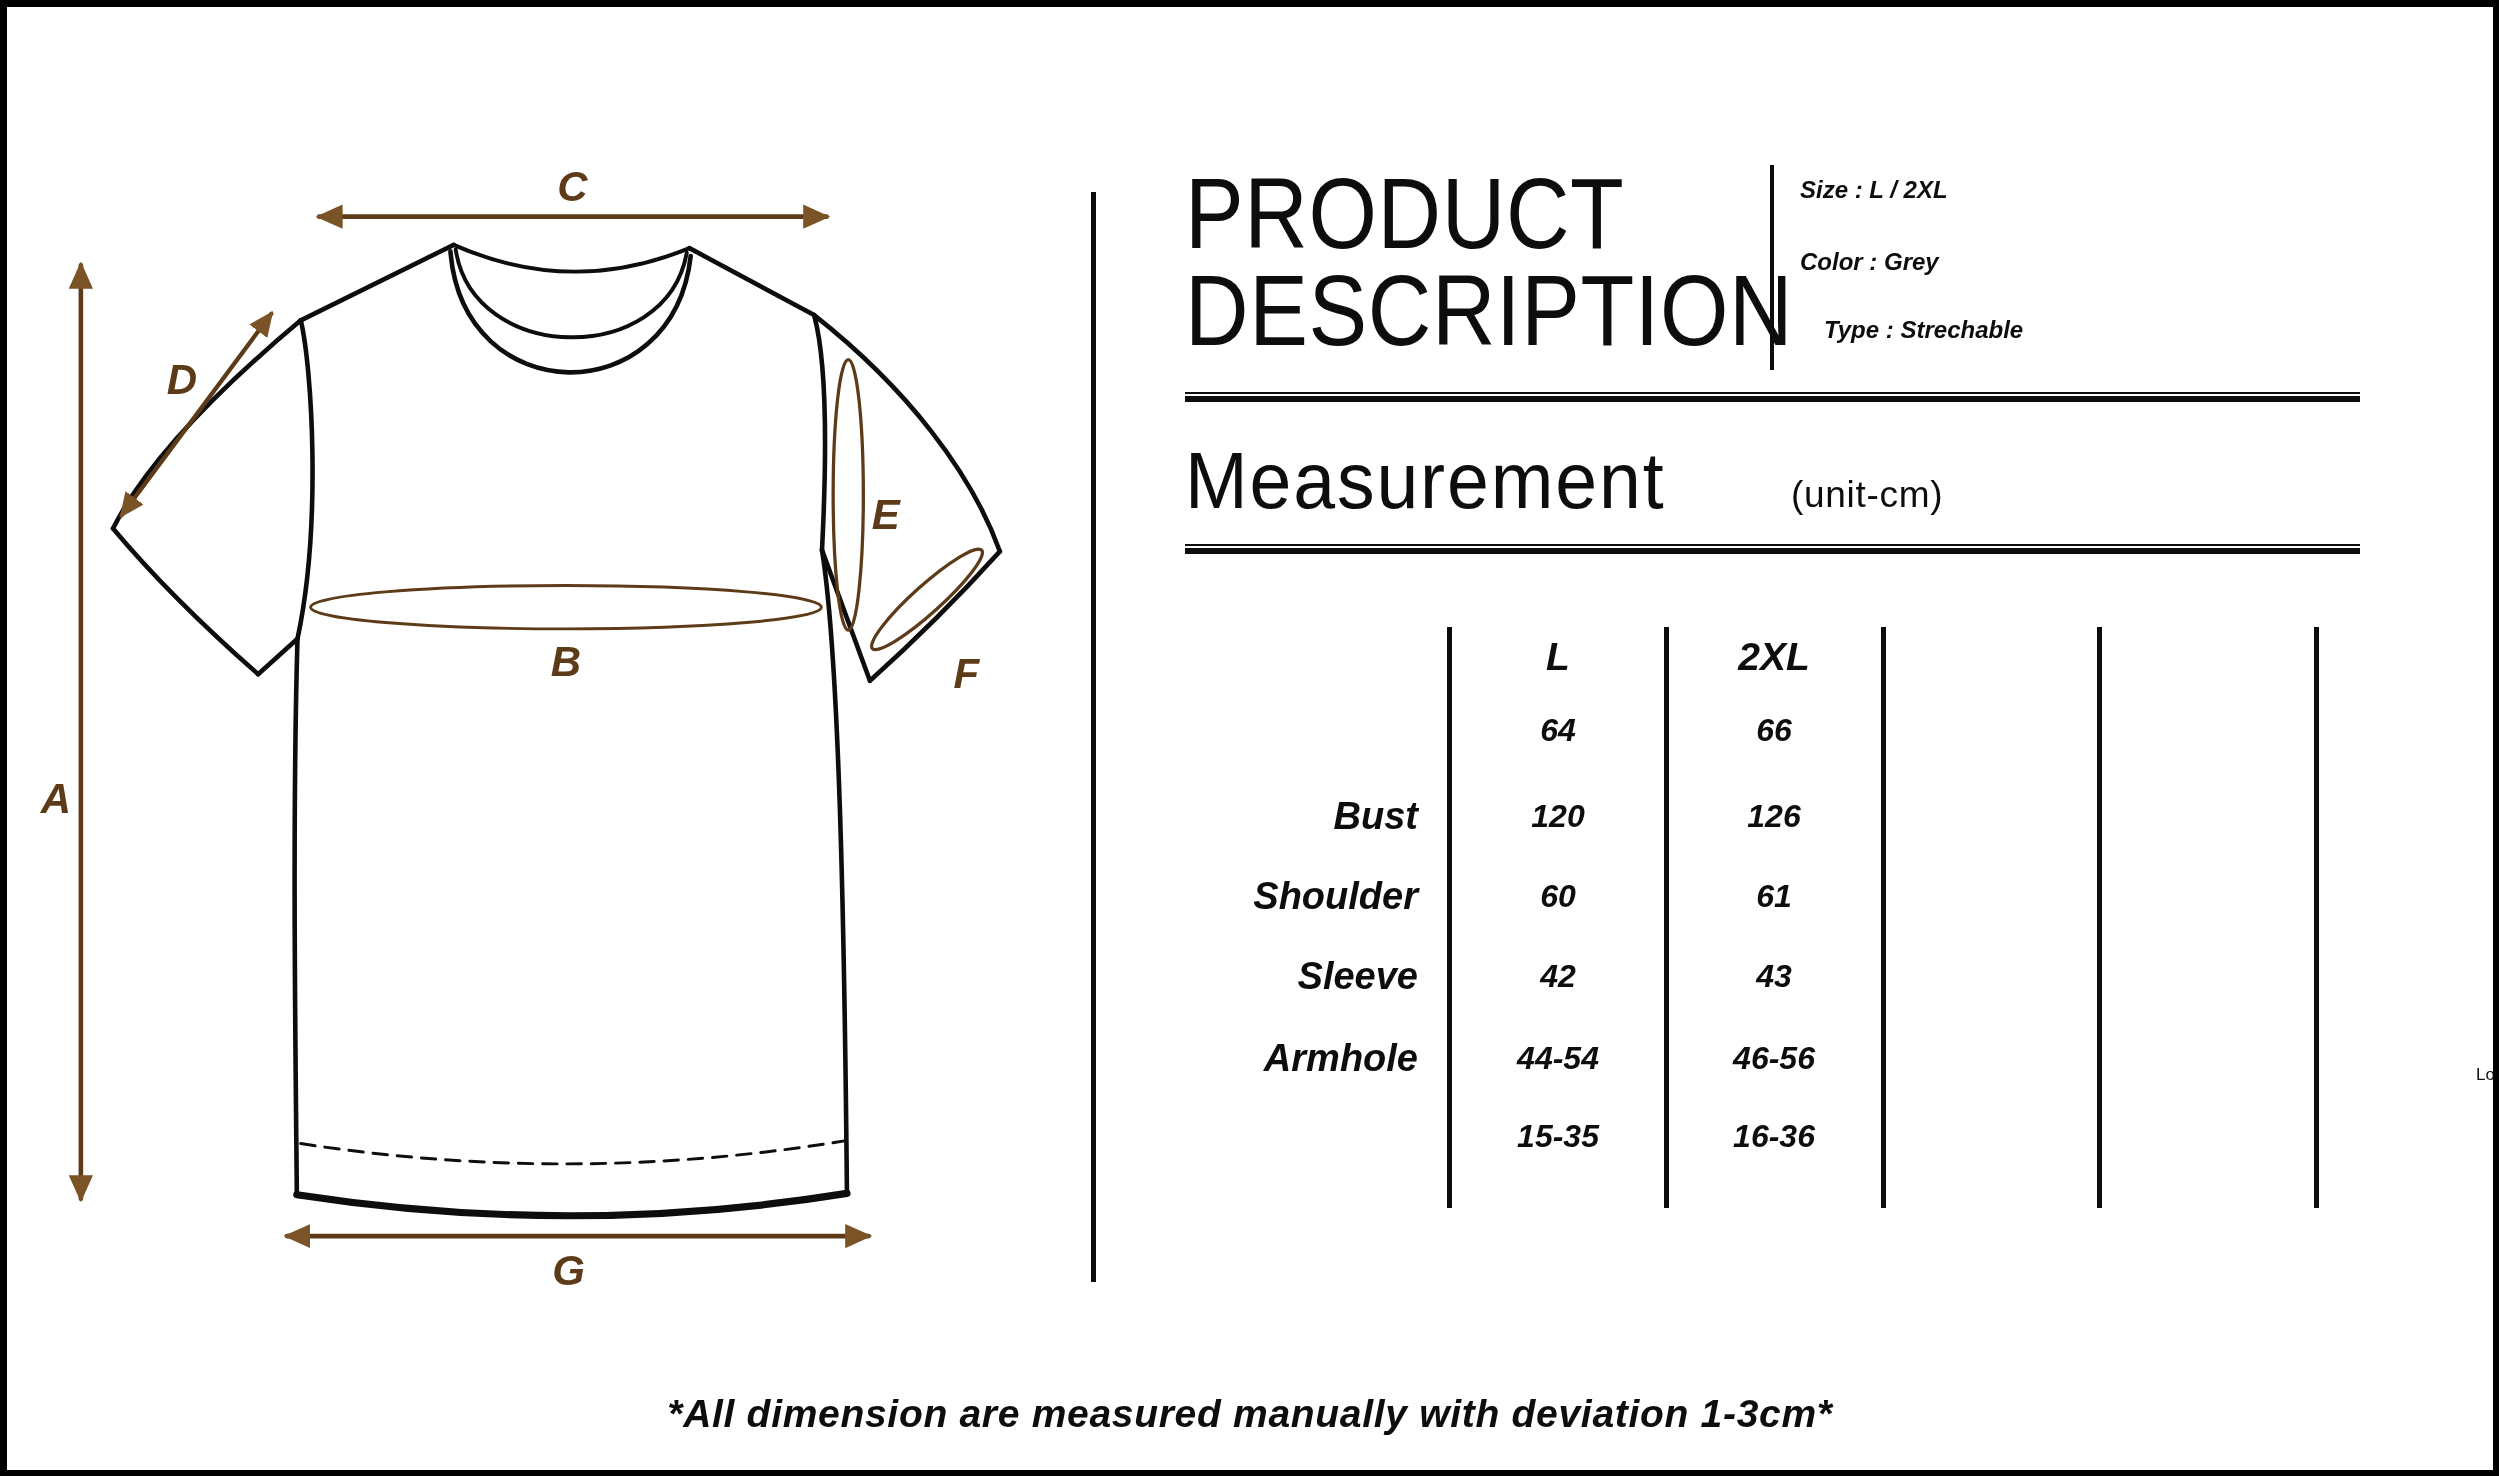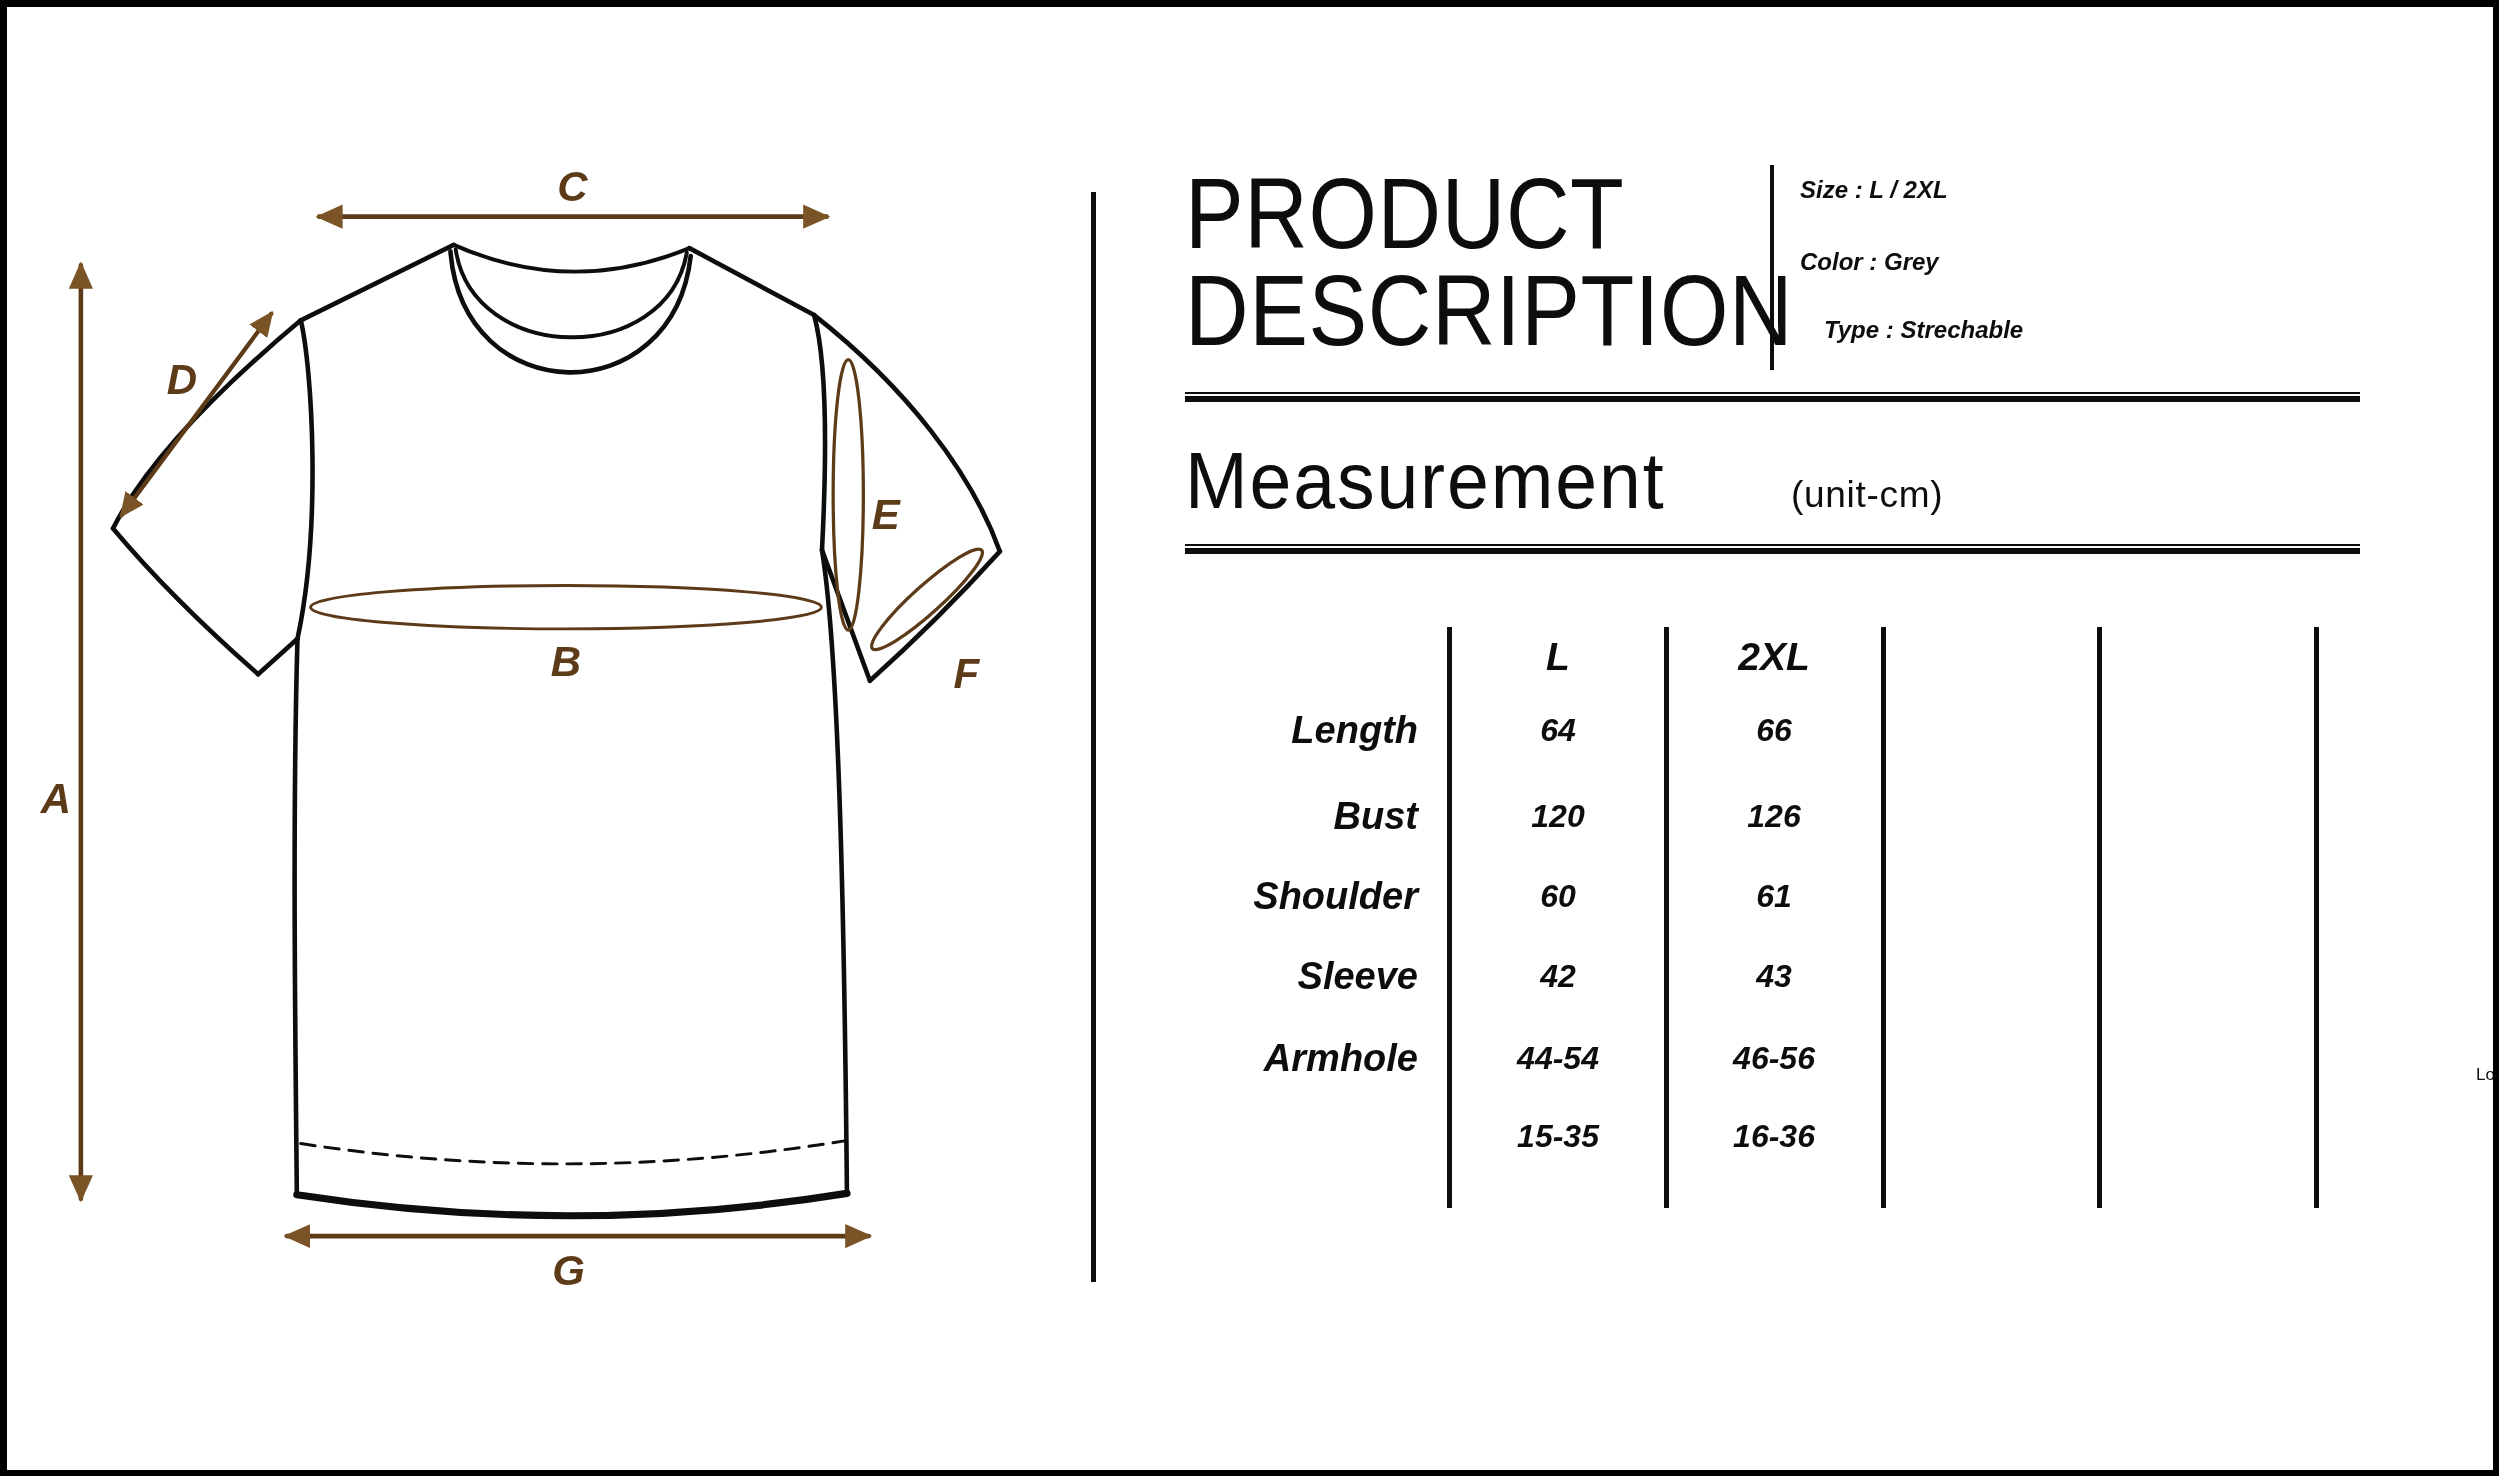--- a/index.html
+++ b/index.html
@@ -142,21 +142,20 @@
     <div class="vline vl3"></div>
     <div class="vline vl4"></div>
     <div class="vline vl5"></div>
 
     <div class="trow thead-row">
       <span class="tv c1">L</span>
       <span class="tv c2">2XL</span>
     </div>
 
     <div class="trow row0">
-      <span class="tlabel">Length</span>
       <span class="tv c1">64</span>
       <span class="tv c2">66</span>
     </div>
     <div class="trow row1">
       <span class="tlabel">Bust</span>
       <span class="tv c1">120</span>
       <span class="tv c2">126</span>
     </div>
     <div class="trow row2">
       <span class="tlabel">Shoulder</span>
@@ -172,18 +171,19 @@
       <span class="tlabel">Armhole</span>
       <span class="tv c1">44-54</span>
       <span class="tv c2">46-56</span>
     </div>
     <div class="trow row5">
       <span class="tv c1">15-35</span>
       <span class="tv c2">16-36</span>
     </div>
   </div>
 
+  <div class="footnote">*All dimension are measured manually with deviation 1-3cm*</div>
 
   <div class="watermark">Lorem</div>
 
   <div class="frame"></div>
 </div>
 
 
 </body></html>

